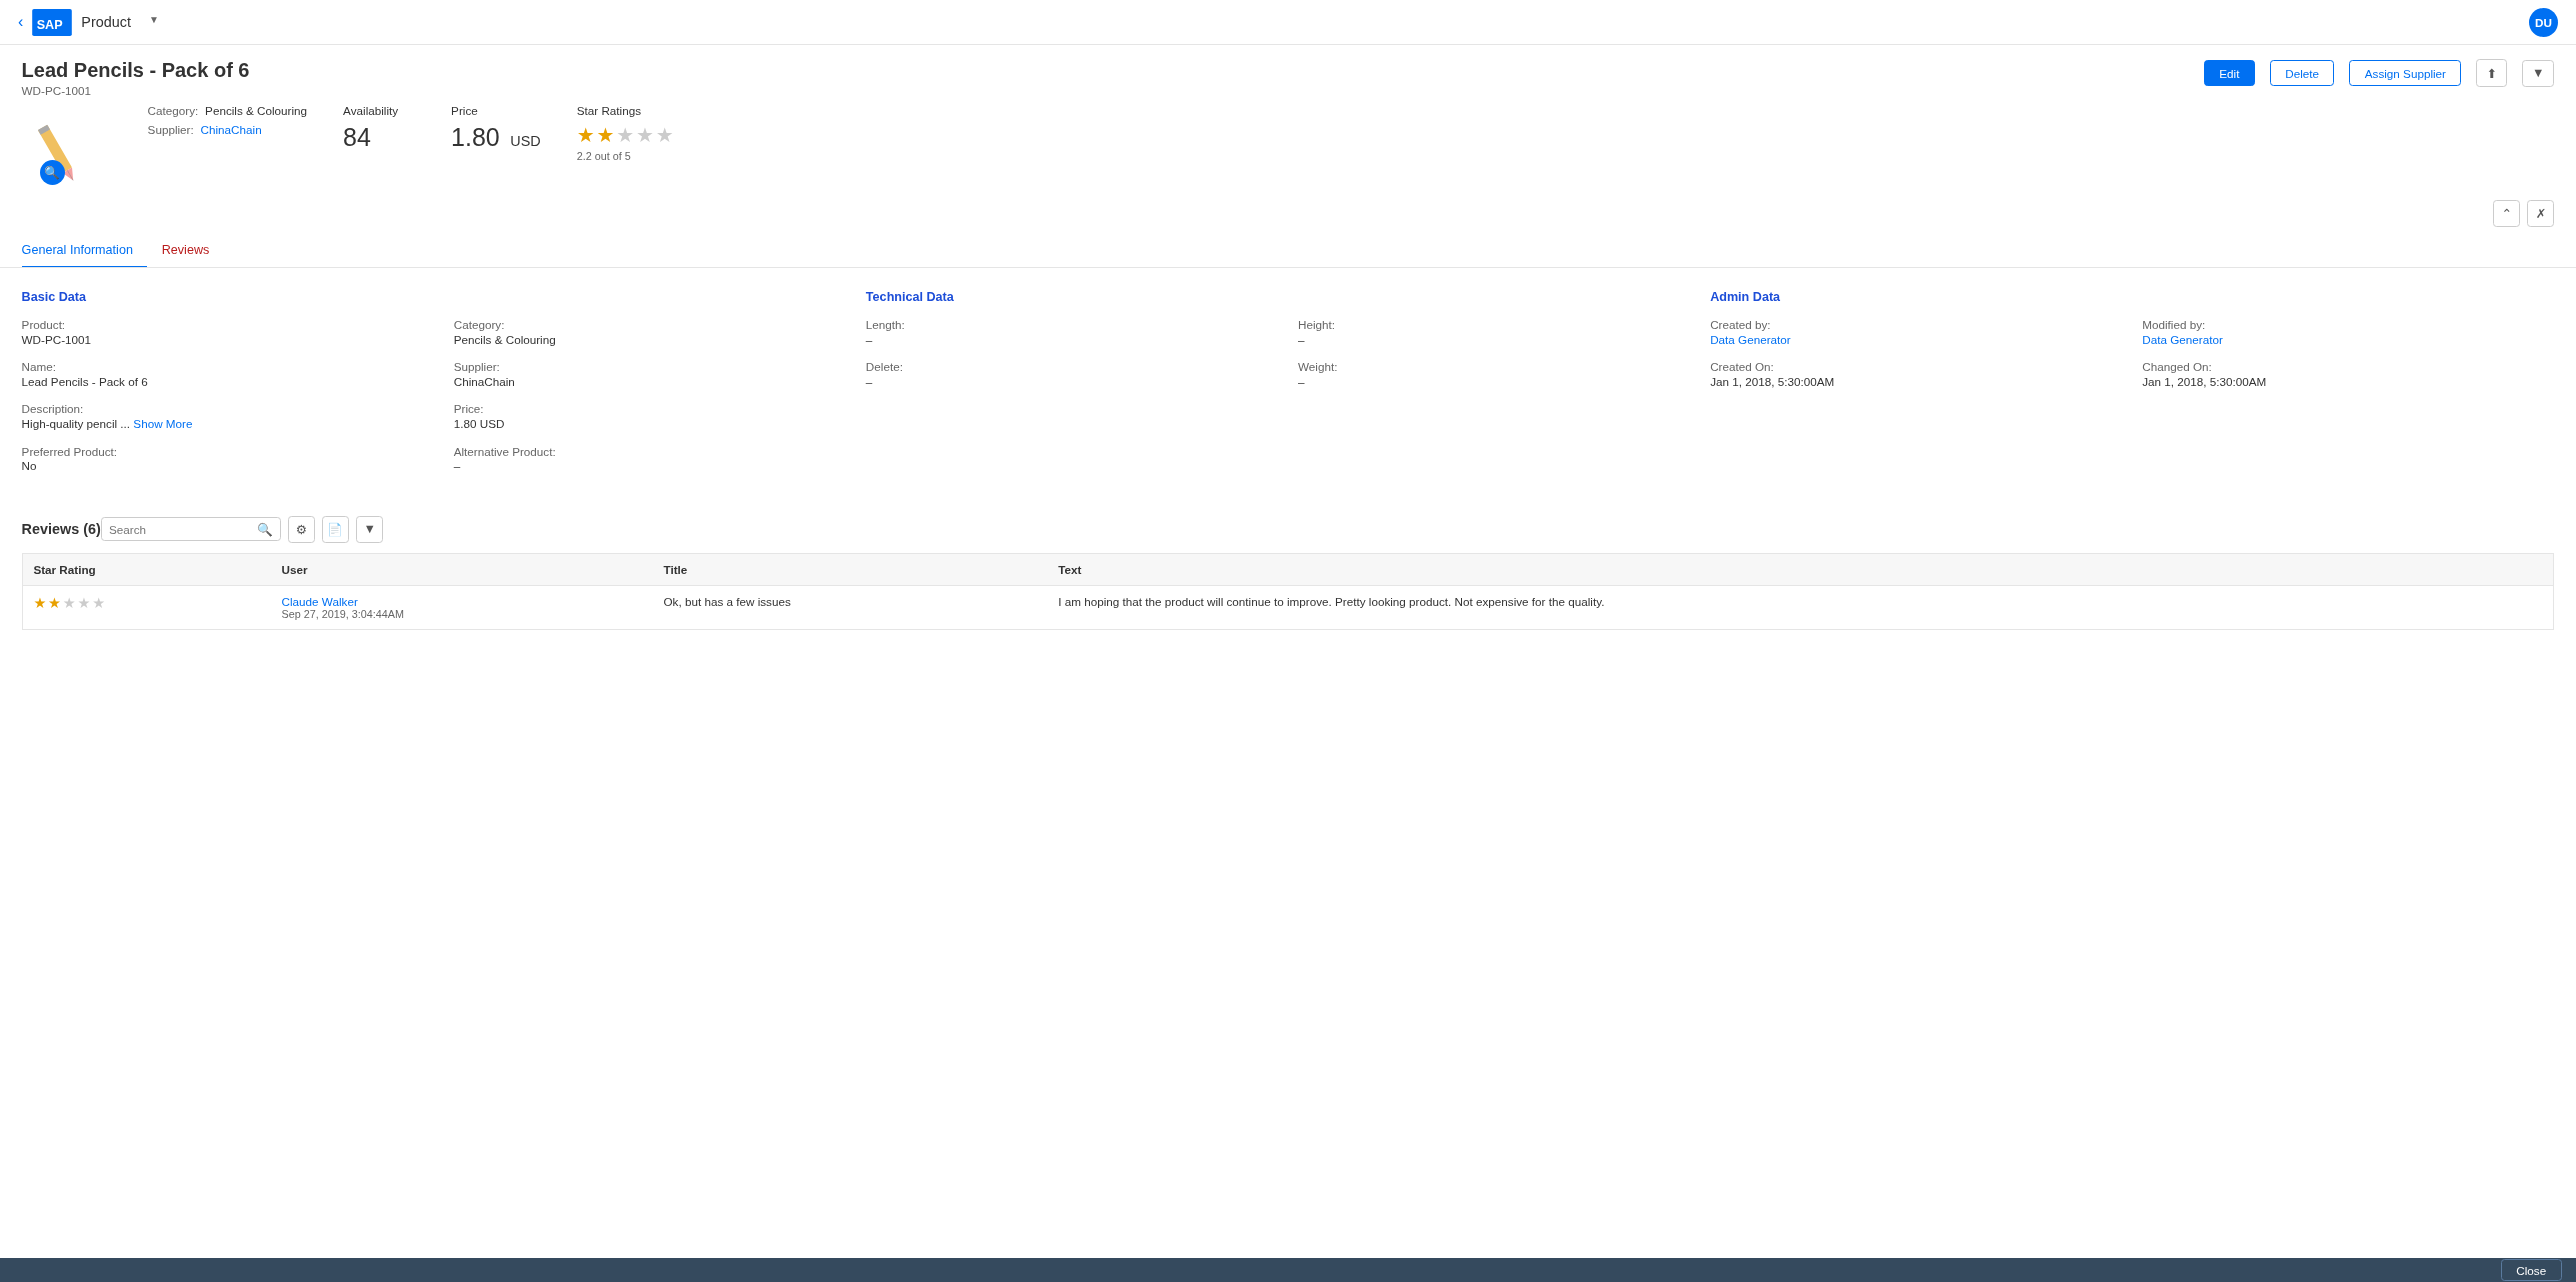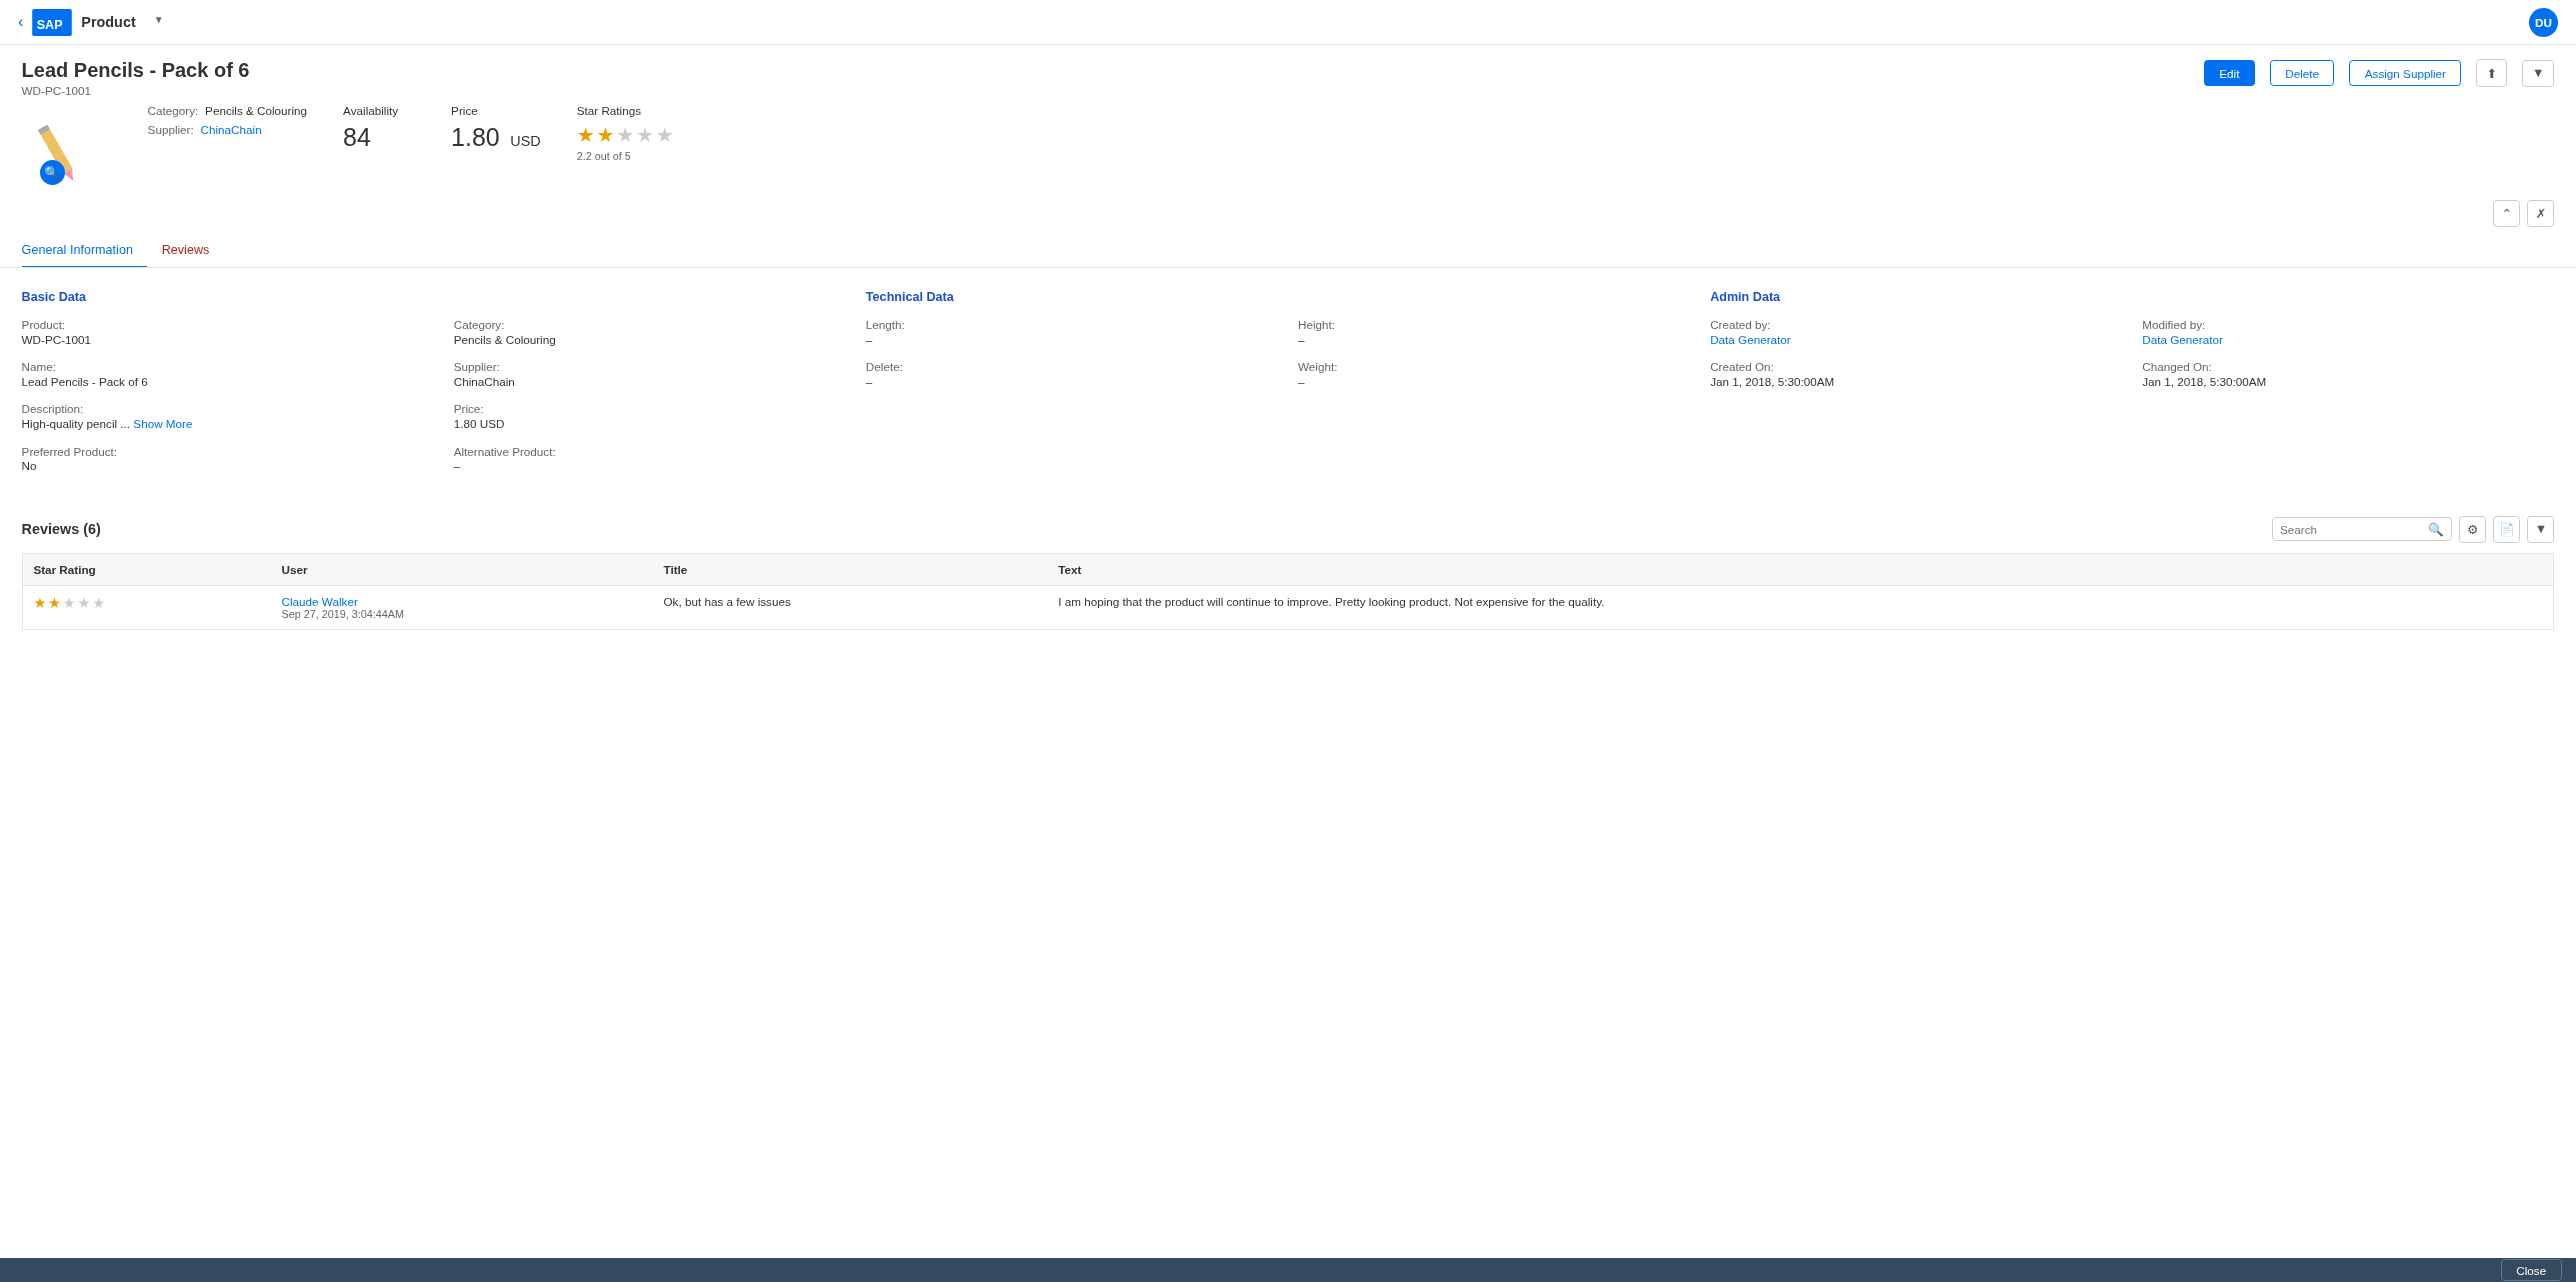--- a/index.html
+++ b/index.html
@@ -24,21 +24,20 @@
       width: 40px;
       height: 27px;
       margin-right: 9px;
     }
     .header-title {
       font-size: 14.4px;
       color: #333;
       display: flex;
       align-items: flex-start;
       gap: 18px;
-      font-weight: bold;
     }
     .header-spacer { flex: 1; }
     .header-avatar {
       width: 29px; height: 29px;
       border-radius: 50%;
       background: #0070f2;
       color: #fff;
       display: flex; align-items: center; justify-content: center;
       font-size: 11.7px; font-weight: bold;
     }
@@ -202,21 +201,21 @@
       display: grid;
       grid-template-columns: 1fr 1fr;
       gap: 0 20px;
     }
 
     
     .reviews-section { margin-top: 7.2px; }
     .reviews-header {
       display: flex;
       align-items: center;
-      justify-content: space-between;
+      justify-content: flex-start;
       margin-bottom: 10.8px;
     }
     .reviews-title {
       font-size: 14.4px;
       font-weight: bold;
     }
     .reviews-actions {
       display: flex;
       align-items: center;
       gap: 7.2px;

